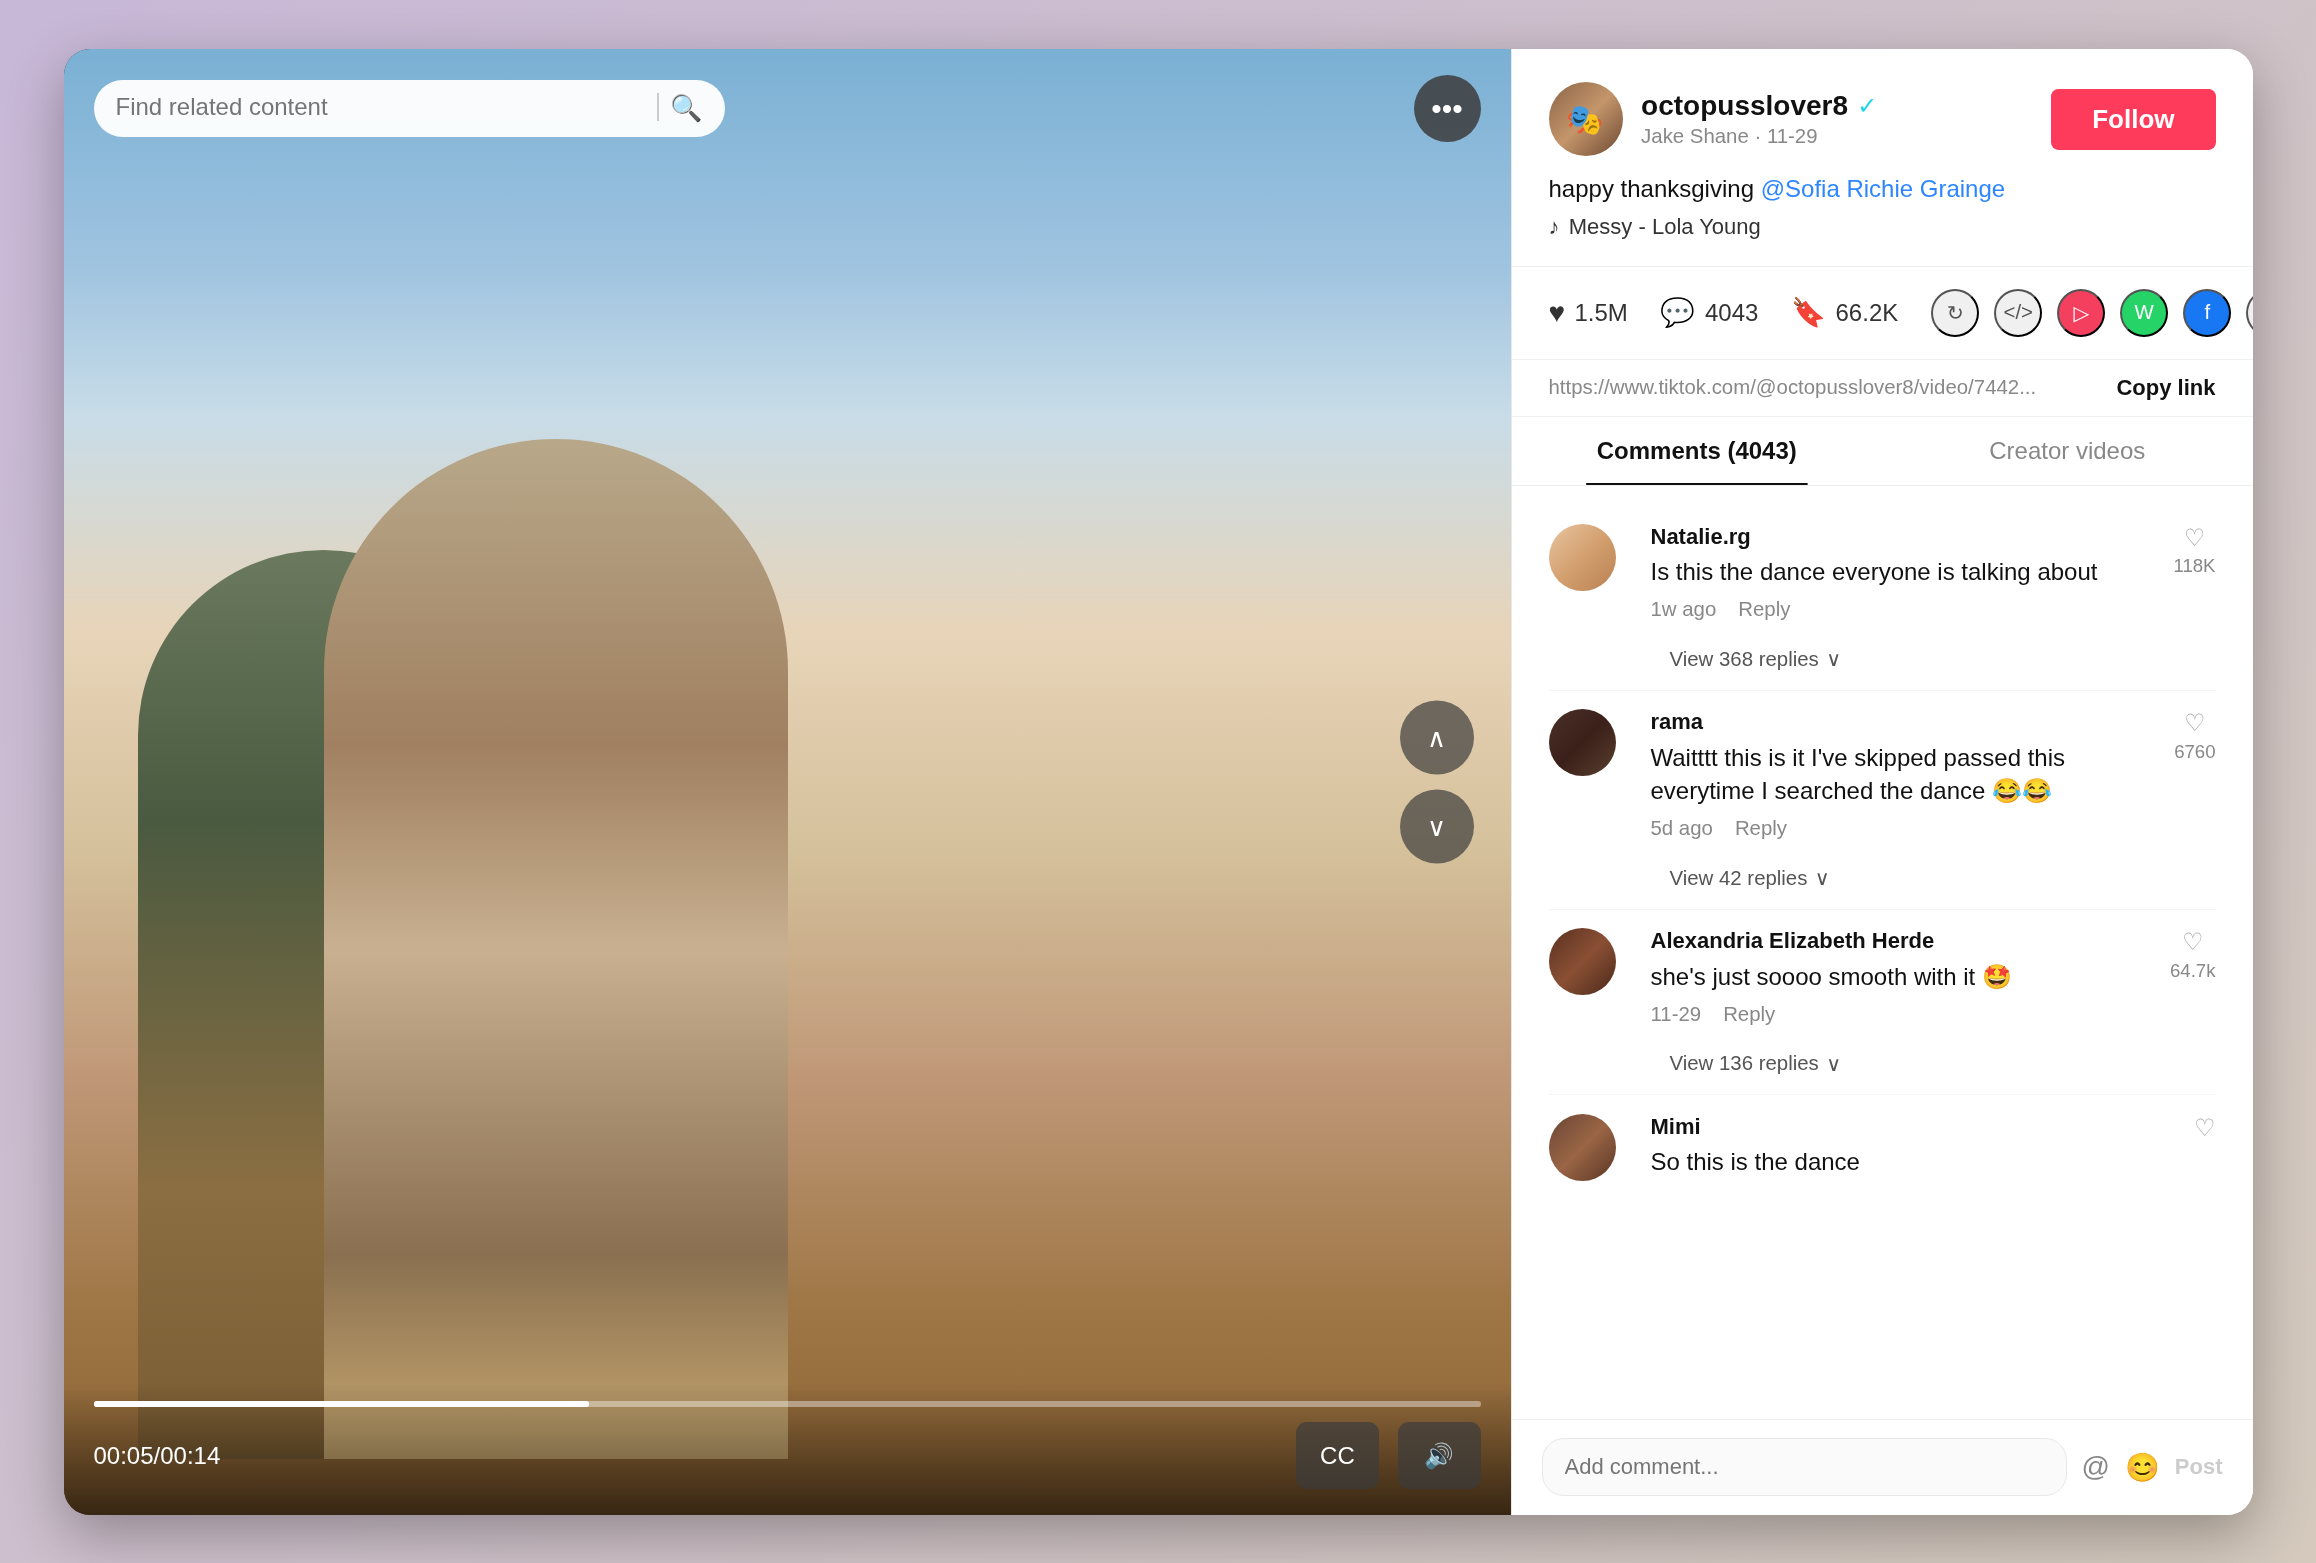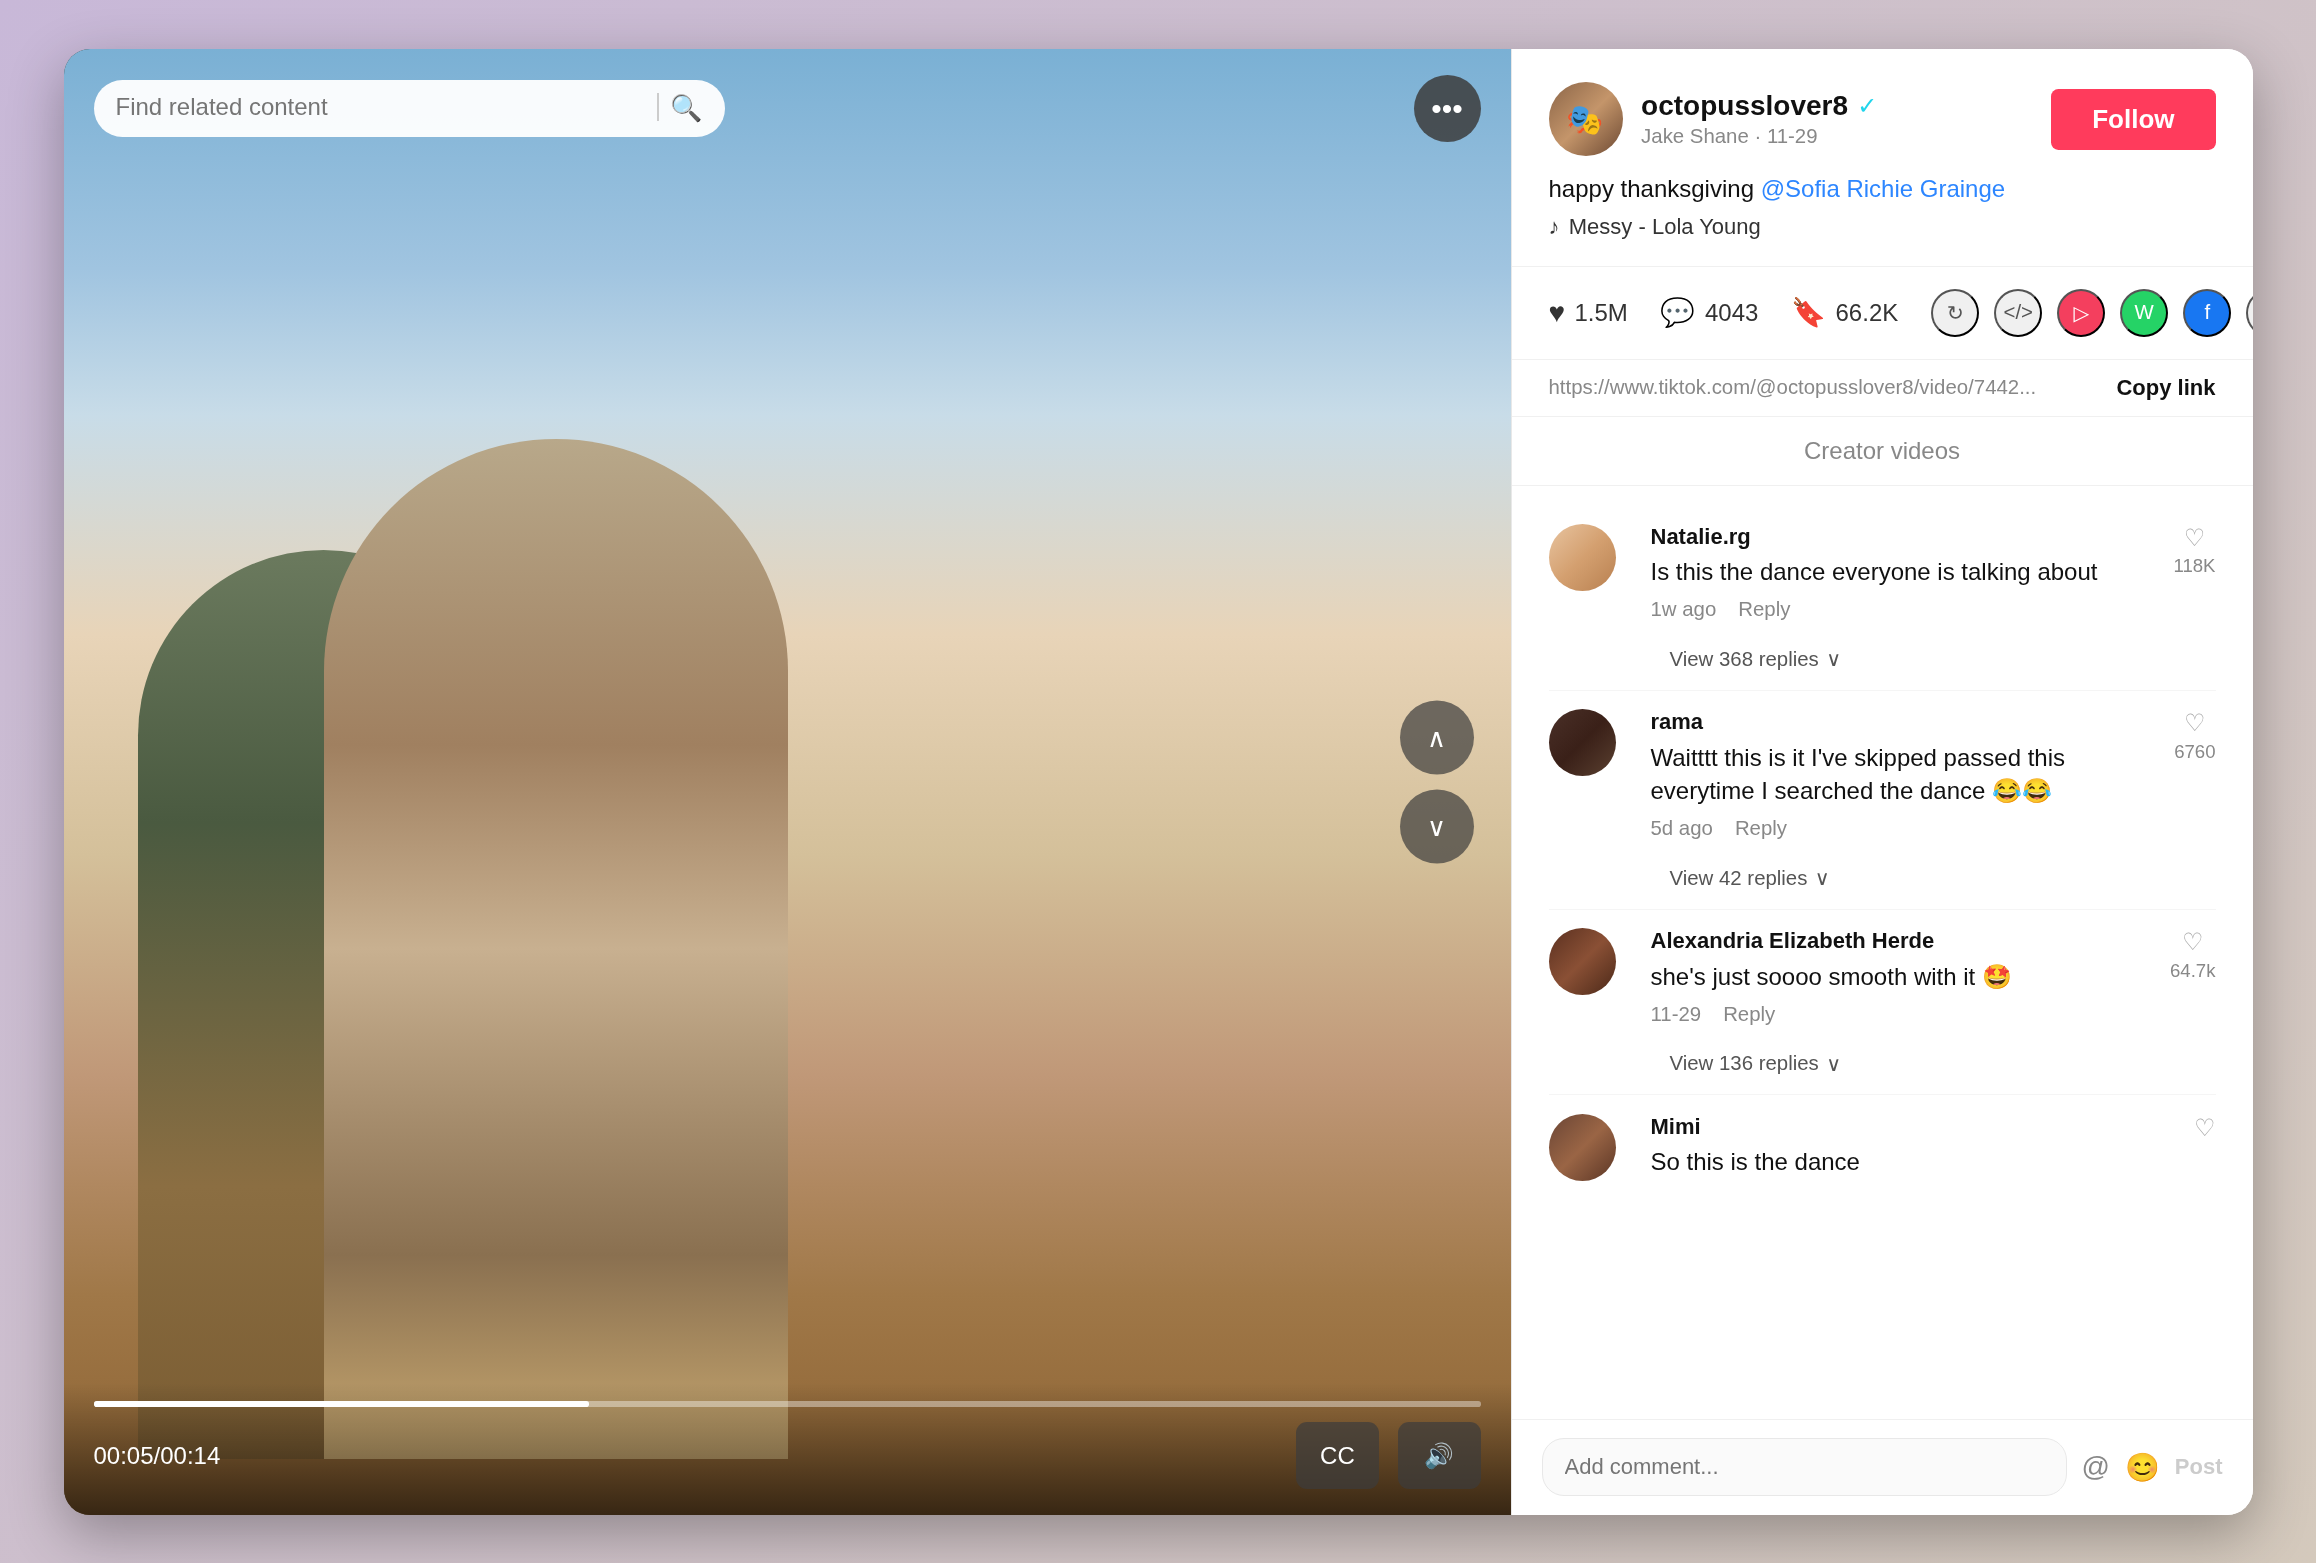--- a/index.html
+++ b/index.html
@@ -614,20 +614,23 @@
         <button class="share-circle share-more">→</button>
       </div>
     </div>
 
     <div class="url-row">
       <span class="url-text">https://www.tiktok.com/@octopusslover8/video/7442...</span>
       <button class="copy-link-btn">Copy link</button>
     </div>
 
     <div class="tabs-row">
+      <div class="tab-item active">
+        <span>Comments (4043)</span>
+      </div>
       <div class="tab-item">
         <span>Creator videos</span>
       </div>
     </div>
 
     <div class="comments-section">
 
       <div class="comment-item">
         <div class="comment-avatar natalie"></div>
         <div class="comment-body">

